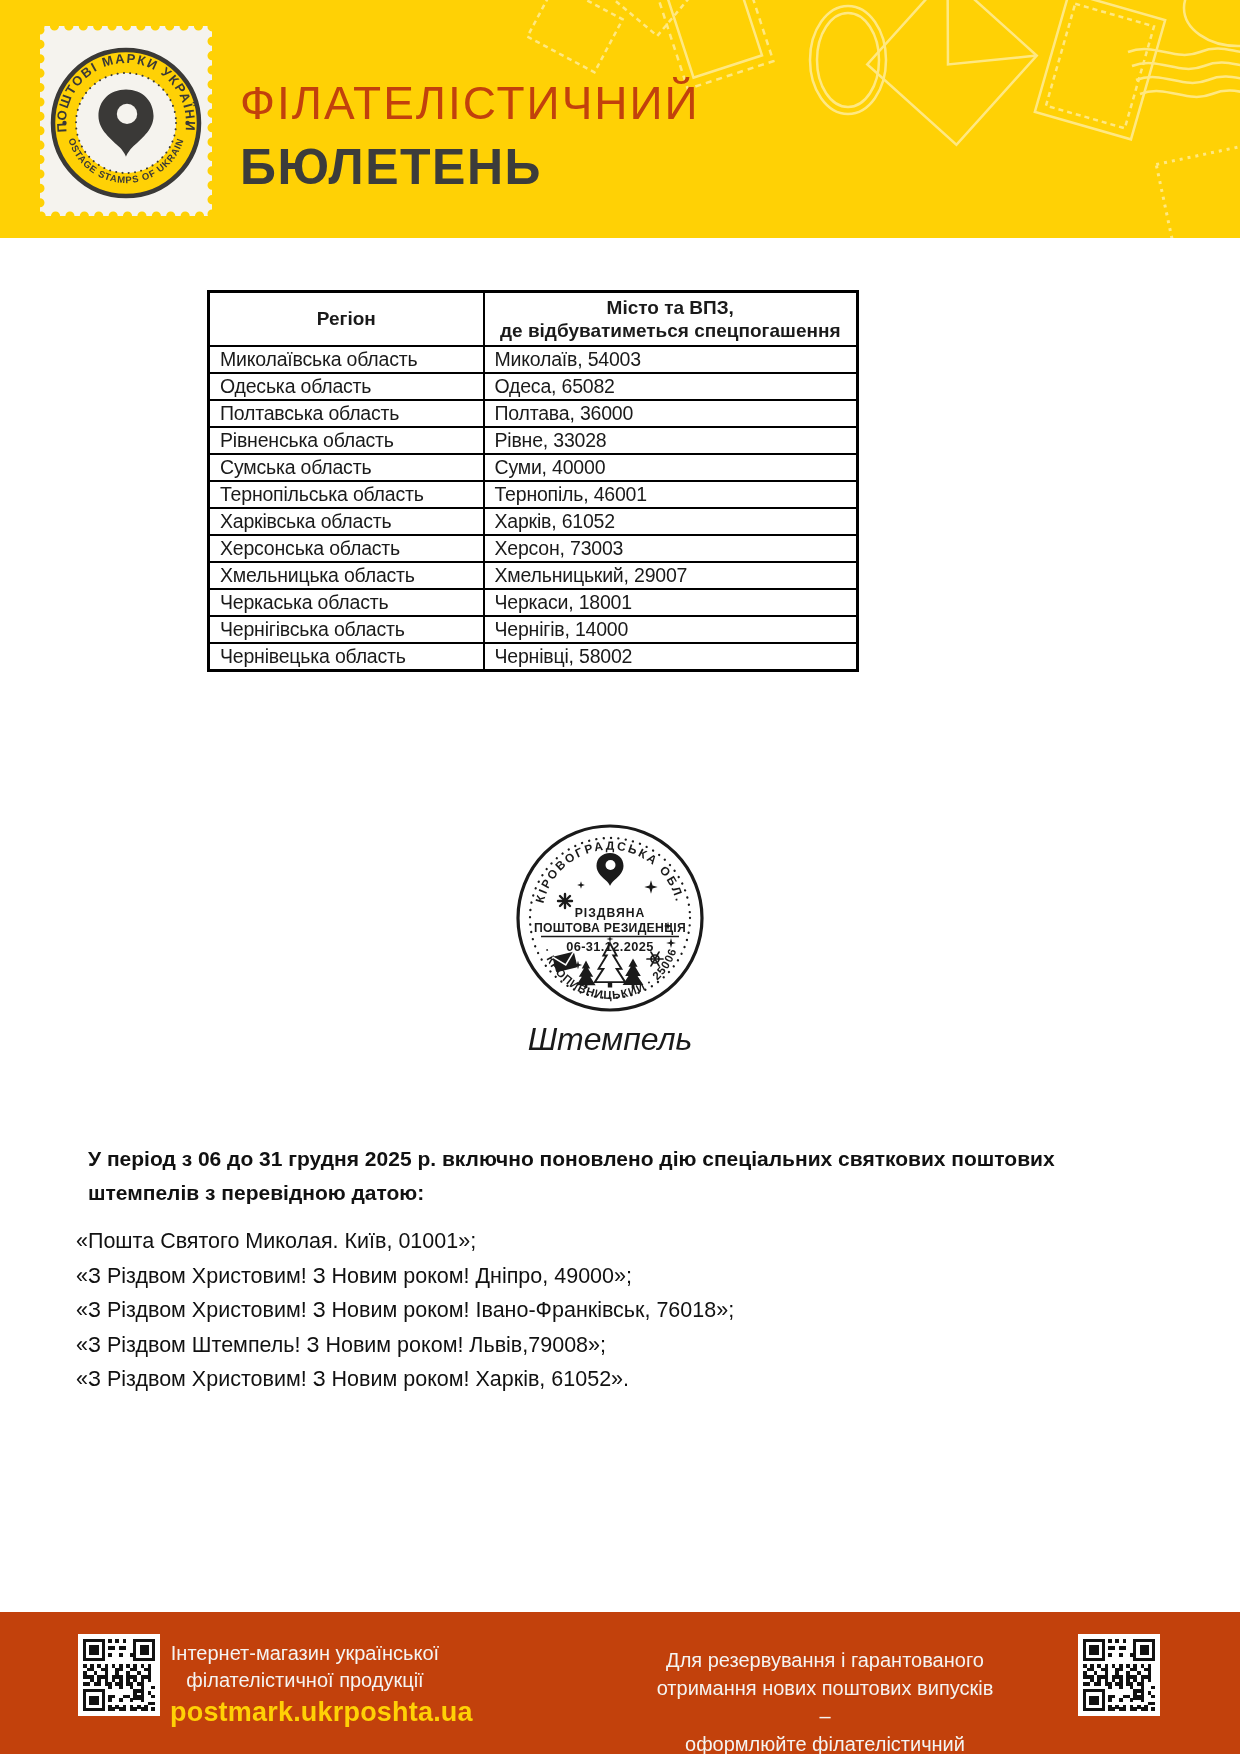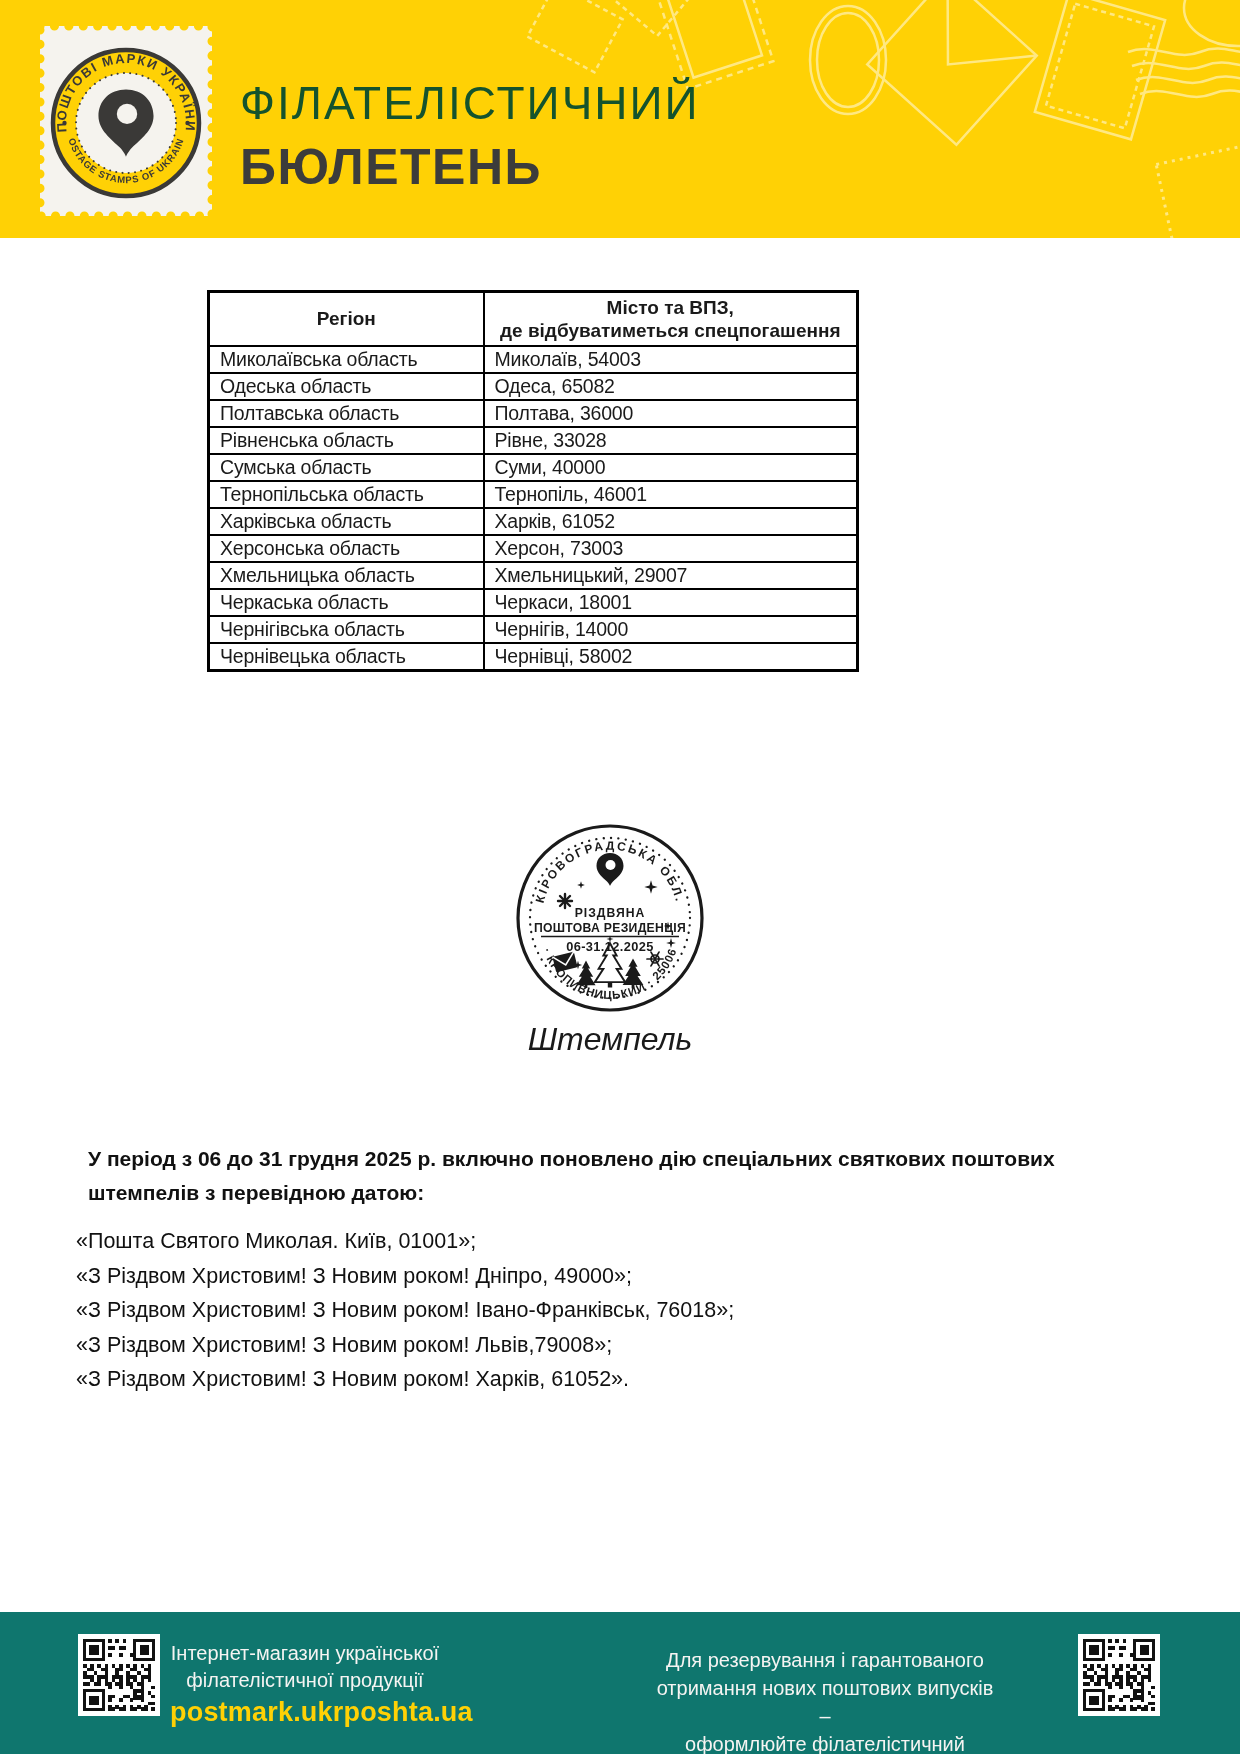--- a/index.html
+++ b/index.html
@@ -4,41 +4,41 @@
 <style>
   * { box-sizing: border-box; margin: 0; padding: 0; }
   body { background:#e8e8e8; font-family:"Liberation Sans", sans-serif; }
   .page { position:relative; width:1240px; height:1754px; background:#ffffff; overflow:hidden; margin:0 auto; color:#1a1a1a; }
 
   
   .header { position:absolute; left:0; top:0; width:1240px; height:238px; background:#FFD105; }
   .header-decor { position:absolute; left:0; top:0; width:1240px; height:238px; }
   .logo-stamp { position:absolute; left:40px; top:26px; width:172px; height:190px; }
   .title-block { position:absolute; left:240px; top:76px; }
-  .title-line1 { font-size:46px; letter-spacing:2px; font-weight:400; color:#14532d; }
+  .title-line1 { font-size:46px; letter-spacing:2px; font-weight:400; color:#c2410c; }
   .title-line2 { font-size:50px; letter-spacing:1.5px; font-weight:700; color:#3C3C3B; margin-top:8px; }
 
   
   table.schedule { position:absolute; left:207px; top:290px; width:652px; border-collapse:collapse; border:3px solid #000; table-layout:fixed; }
   .schedule th, .schedule td { border:2px solid #000; vertical-align:middle; }
   .schedule th { font-size:19px; font-weight:700; text-align:center; height:50px; padding:3px 6px; }
   .schedule th div { line-height:23px; }
   .schedule td { font-size:19.5px; letter-spacing:-0.2px; height:25px; padding:1px 3px 1px 10px; }
   .schedule col.c1 { width:275px; }
 
   
   .postmark { position:absolute; left:515px; top:823px; width:190px; height:190px; }
   .stamp-caption { position:absolute; left:430px; top:1020px; width:360px; text-align:center; font-style:italic; font-size:32px; line-height:38px; color:#1a1a1a; }
 
   
   .intro { position:absolute; left:88px; top:1142px; width:1010px; font-weight:700; font-size:21px; line-height:34px; color:#111; }
   .stamp-list { position:absolute; left:76px; top:1224px; font-size:21.5px; line-height:34.5px; color:#111; }
 
   
-  .footer { position:absolute; left:0; top:1612px; width:1240px; height:142px; background:#0f766e; }
+  .footer { position:absolute; left:0; top:1612px; width:1240px; height:142px; background:#c2410c; }
   .qr { position:absolute; top:22px; width:82px; height:82px; }
   .qr-left { left:78px; }
   .qr-right { left:1078px; }
   .footer-left-text { position:absolute; left:170px; top:28px; width:270px; text-align:center; color:#f5f4f2; font-size:20px; line-height:27px; }
   .footer-link { display:block; margin-top:5px; color:#FFD105; font-size:27px; font-weight:700; text-decoration:none; letter-spacing:0.2px; }
   .footer-right-text { position:absolute; left:655px; top:34px; width:340px; text-align:center; color:#f5f4f2; font-size:20px; line-height:28px; }
 </style>
 </head>
 <body>
 
@@ -237,21 +237,21 @@
   <div class="stamp-caption">
     <div>Штемпель</div>
   </div>
 
   <p class="intro">У період з 06 до 31 грудня 2025 р. включно поновлено дію спеціальних святкових поштових штемпелів з перевідною датою:</p>
 
   <div class="stamp-list">
     <div>«Пошта Святого Миколая. Київ, 01001»;</div>
     <div>«З Різдвом Христовим! З Новим роком! Дніпро, 49000»;</div>
     <div>«З Різдвом Христовим! З Новим роком! Івано-Франківськ, 76018»;</div>
-    <div>«З Різдвом Христовим! З Новим роком! Львів,79008»;</div>
+    <div>«З Різдвом Штемпель! З Новим роком! Львів,79008»;</div>
     <div>«З Різдвом Христовим! З Новим роком! Харків, 61052».</div>
   </div>
 
   <div class="footer">
     <svg width="0" height="0" style="position:absolute">
       <defs>
         <symbol id="qr" viewBox="0 0 80 80">
           <rect x="0" y="0" width="80" height="80" fill="#fff"></rect>
           <g transform="translate(5,5)" fill="#111" shape-rendering="crispEdges">
             <g>

